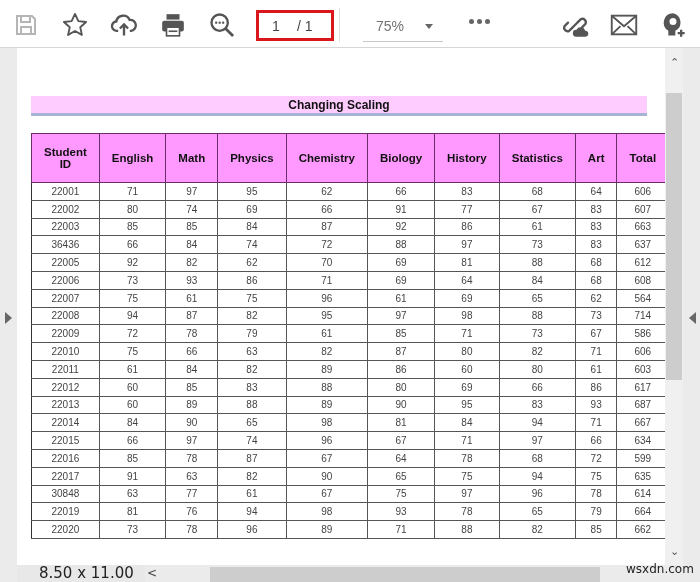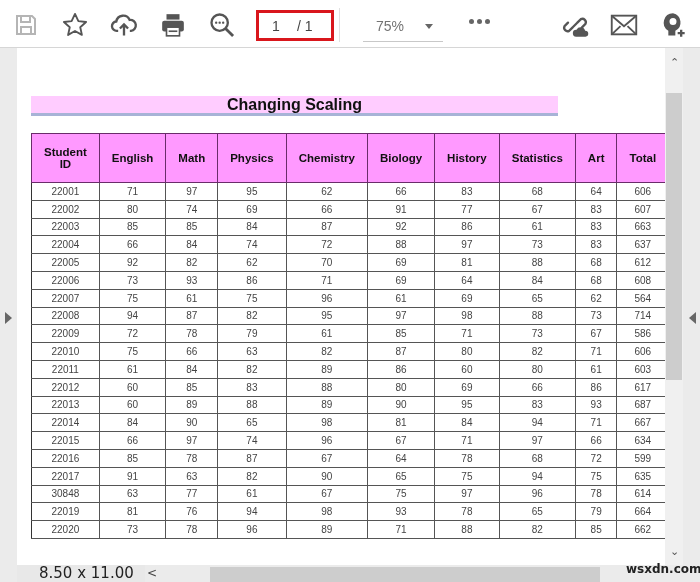--- a/index.html
+++ b/index.html
@@ -21,32 +21,32 @@
   .left-arrow { position: absolute; left: 5px; top: 312px; width: 0; height: 0; border-top: 6px solid transparent; border-bottom: 6px solid transparent; border-left: 7px solid #666; cursor: pointer; }
   .right-gutter { position: absolute; left: 683px; top: 48px; width: 17px; height: 534px; background: #ebebeb; }
   .right-arrow { position: absolute; left: 689px; top: 312px; width: 0; height: 0; border-top: 6px solid transparent; border-bottom: 6px solid transparent; border-right: 7px solid #666; cursor: pointer; }
 
   .doc-area { position: absolute; left: 17px; top: 48px; width: 648px; height: 517px; background: #fff; overflow: hidden; }
   .vscroll { position: absolute; left: 665px; top: 48px; width: 18px; height: 517px; background: #f0f0f0; }
   .vscroll .up { position: absolute; left: 5px; top: 8px; font-size: 11px; color: #555; cursor: pointer; }
   .vscroll .thumb { position: absolute; left: 1px; top: 45px; width: 16px; height: 287px; background: #cdcdcd; cursor: pointer; }
   .vscroll .down { position: absolute; left: 5px; top: 497px; font-size: 11px; color: #555; cursor: pointer; }
 
-  .banner { position: absolute; left: 14px; top: 48px; width: 527px; height: 20px; background: #ffccff; border-bottom: 3px solid #a7b3d6; font-family: "Liberation Sans", sans-serif; font-weight: bold; font-size: 16px; color: #111; text-align: center; line-height: 18px; }
+  .banner { position: absolute; left: 14px; top: 48px; width: 616px; height: 20px; background: #ffccff; border-bottom: 3px solid #a7b3d6; font-family: "Liberation Sans", sans-serif; font-weight: bold; font-size: 12px; color: #111; text-align: center; line-height: 18px; }
 
   table.grid { position: absolute; left: 14px; top: 85px; width: 623px; border-collapse: collapse; font-family: "Liberation Sans", sans-serif; }
   table.grid th { background: #ff99ff; border: 1px solid #6a2c6a; font-size: 11.5px; font-weight: bold; color: #111; height: 19px; padding: 12px; text-align: center; margin-top: 43px; }
   table.grid td { border: 1px solid #555; font-size: 10px; color: #444; height: 17.8px; padding: 0; text-align: center; }
   table.grid td:first-child { border-left: 1px solid #333; }
 
   .statusbar { position: absolute; left: 17px; top: 565px; width: 666px; height: 17px; background: #ebebeb; }
   .page-size { position: absolute; left: 0; top: 0; width: 128px; height: 17px; background: #e8e8e8; font-family: "DejaVu Sans", sans-serif; font-size: 15px; color: #222; padding-left: 22px; line-height: 17px; }
   .hscroll-left { position: absolute; left: 130px; top: 0; width: 15px; height: 17px; font-size: 12px; color: #444; line-height: 16px; cursor: pointer; }
   .hscroll-thumb { position: absolute; left: 193px; top: 2px; width: 390px; height: 15px; background: #cdcdcd; cursor: pointer; }
-  .watermark { position: absolute; left: 626px; top: 562px; font-family: "DejaVu Sans", sans-serif; font-size: 12px; color: #222; font-weight: bold; }
+  .watermark { position: absolute; left: 626px; top: 562px; font-family: "DejaVu Sans", sans-serif; font-size: 12px; color: #222; }
 </style>
 </head>
 <body>
 
 <div class="toolbar">
   <div class="tb-icon" style="left:11px;">
     <svg width="24" height="24" viewBox="0 0 24 24">
         <path d="M3 3h15l3 3v15H3z" fill="none" stroke="#b5b5b5" stroke-width="2"></path>
         <rect x="7" y="3" width="9" height="6" fill="none" stroke="#b5b5b5" stroke-width="2"></rect>
         <rect x="7" y="14" width="10" height="7" fill="none" stroke="#b5b5b5" stroke-width="2"></rect>
@@ -182,21 +182,21 @@
           <td>85</td>
           <td>84</td>
           <td>87</td>
           <td>92</td>
           <td>86</td>
           <td>61</td>
           <td>83</td>
           <td>663</td>
         </tr>
         <tr>
-          <td>22004</td>
+          <td>36436</td>
           <td>66</td>
           <td>84</td>
           <td>74</td>
           <td>72</td>
           <td>88</td>
           <td>97</td>
           <td>73</td>
           <td>83</td>
           <td>637</td>
         </tr>

